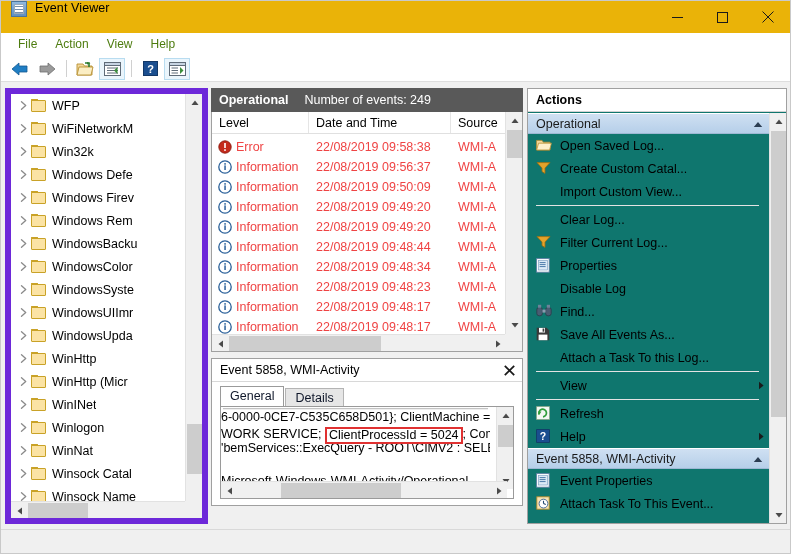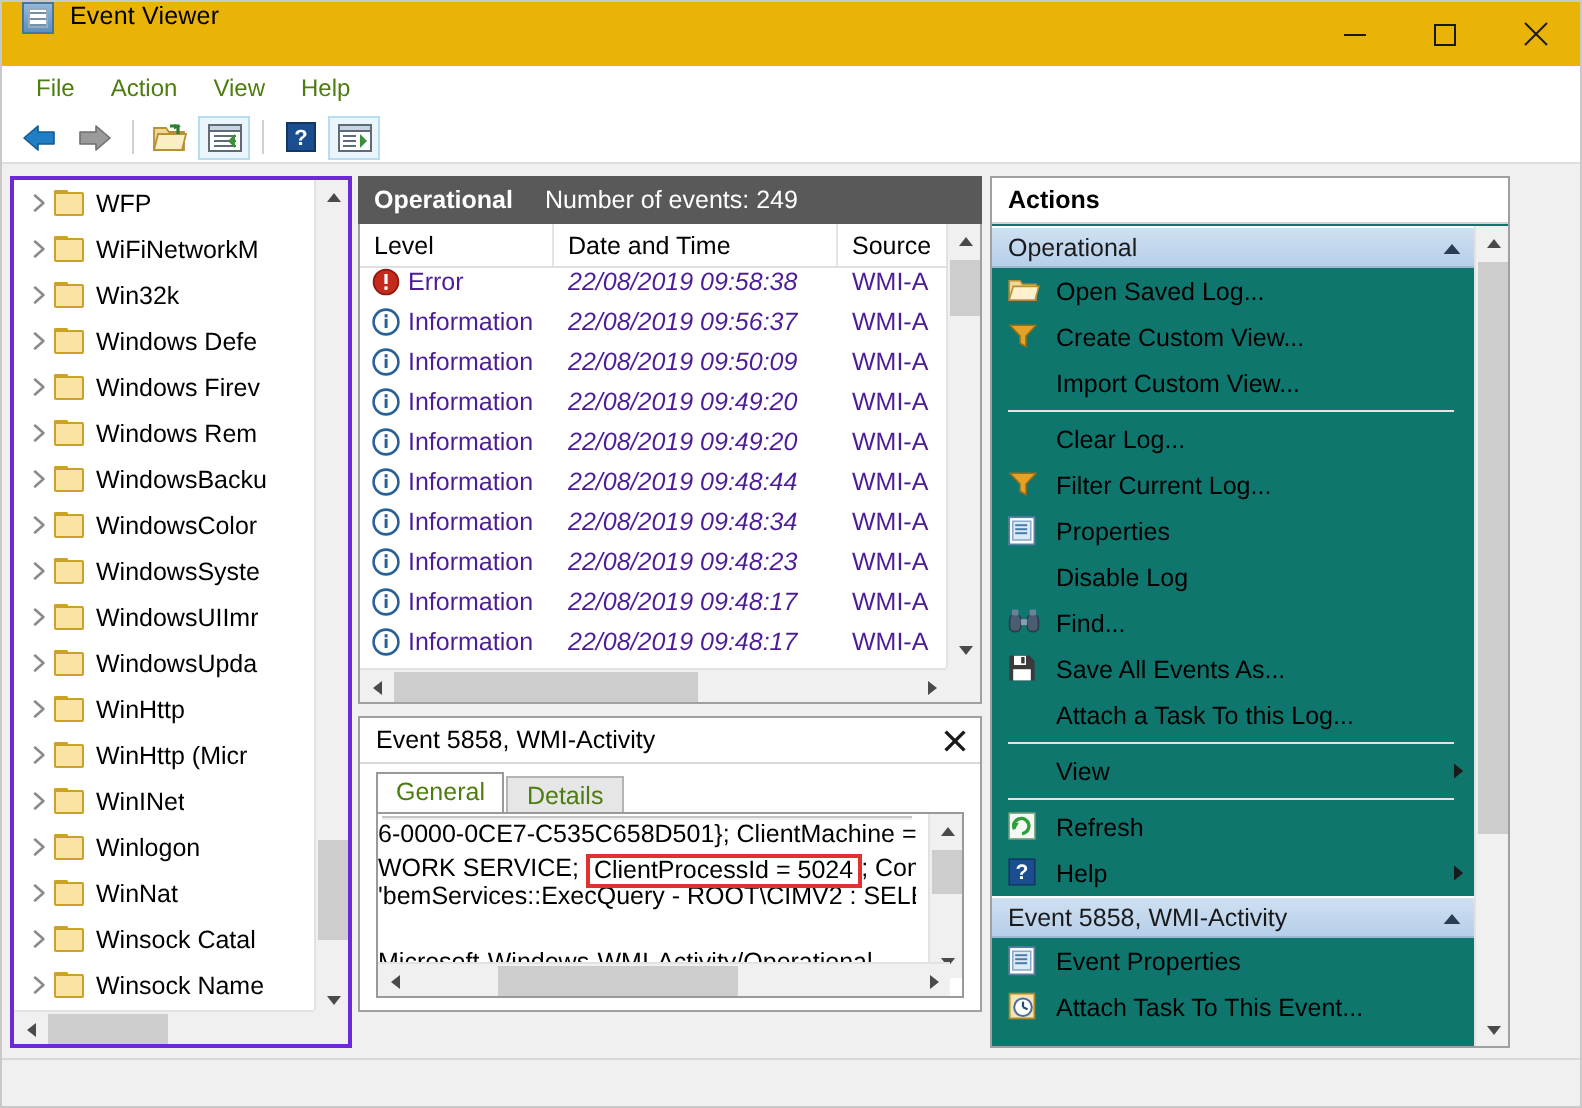--- a/index.html
+++ b/index.html
@@ -112,23 +112,23 @@
     position: absolute;
     left: 0; top: 82px;
     width: 791px;
     height: 448px;
     display: flex;
     background: #f0f0f0;
   }
 
   
   #treepane {
-    width: 171px;
+    width: 203px;
     background: #ffffff;
-    border: 2px solid #6d28d9;
+    border: 6px solid #6d28d9;
     margin: 5px 0 0 4px;
     height: 436px;
     position: relative;
     overflow: hidden;
   }
   #treelist {
     position: absolute;
     left: 0; top: 0;
     width: 186px;
     height: 418px;
@@ -256,33 +256,33 @@
   #eventrows {
     position: absolute;
     left: 0; top: 22px;
     width: 294px;
     height: 201px;
     overflow: hidden;
   }
   .erow {
     display: flex;
     height: 20px;
-    align-items: flex-start;
+    align-items: flex-end;
     font-size: 12.5px;
-    color: #4c1d95;
+    color: #ef4444;
     white-space: nowrap;
   }
   .ecell-level {
     width: 97px;
     display: flex;
     align-items: center;
     padding-left: 6px;
     overflow: hidden;
   }
-  .ecell-date { width: 142px; padding-left: 7px; overflow: hidden; font-style: italic; }
+  .ecell-date { width: 142px; padding-left: 7px; overflow: hidden; }
   .ecell-src  { width: 55px; padding-left: 7px; overflow: hidden; }
 
   .lvl-icon { width: 14px; height: 14px; margin-right: 4px; flex: none; }
   .lvl-icon svg { display: block; }
 
   
   #detailspane {
     margin-top: 6px;
     height: 148px;
     background: #ffffff;
@@ -313,21 +313,21 @@
     padding-left: 8px;
     margin-top: 3px;
     flex: none;
   }
   .tab {
     font-size: 12.5px;
     padding: 2px 9px 2px 9px;
     border: 1px solid #b4b4b4;
     border-bottom: none;
     background: #e6e6e6;
-    color: #4d7c0f;
+    color: #0f172a;
     margin-right: 1px;
     position: relative;
     top: 1px;
   }
   .tab.active {
     background: #ffffff;
     padding-bottom: 3px;
     top: 0px;
     border-color: #9a9a9a;
     z-index: 2;
@@ -1047,21 +1047,21 @@
               </svg>
             </span>
             <span class="alabel">Open Saved Log...</span>
           </div>
           <div class="aitem">
             <span class="aicon">
               <svg width="15" height="14" viewBox="0 0 15 14">
                 <path d="M1 1.6 H14 L9 7 V12.4 L6 10.6 V7 Z" fill="#e3a32b" stroke="#9b6f12" stroke-width="0.8" stroke-linejoin="round"></path>
               </svg>
             </span>
-            <span class="alabel">Create Custom View...</span>
+            <span class="alabel">Create Custom Catal...</span>
           </div>
           <div class="aitem">
             <span class="aicon"></span>
             <span class="alabel">Import Custom View...</span>
           </div>
           <div class="asep"></div>
           <div class="aitem">
             <span class="aicon"></span>
             <span class="alabel">Clear Log...</span>
           </div>

